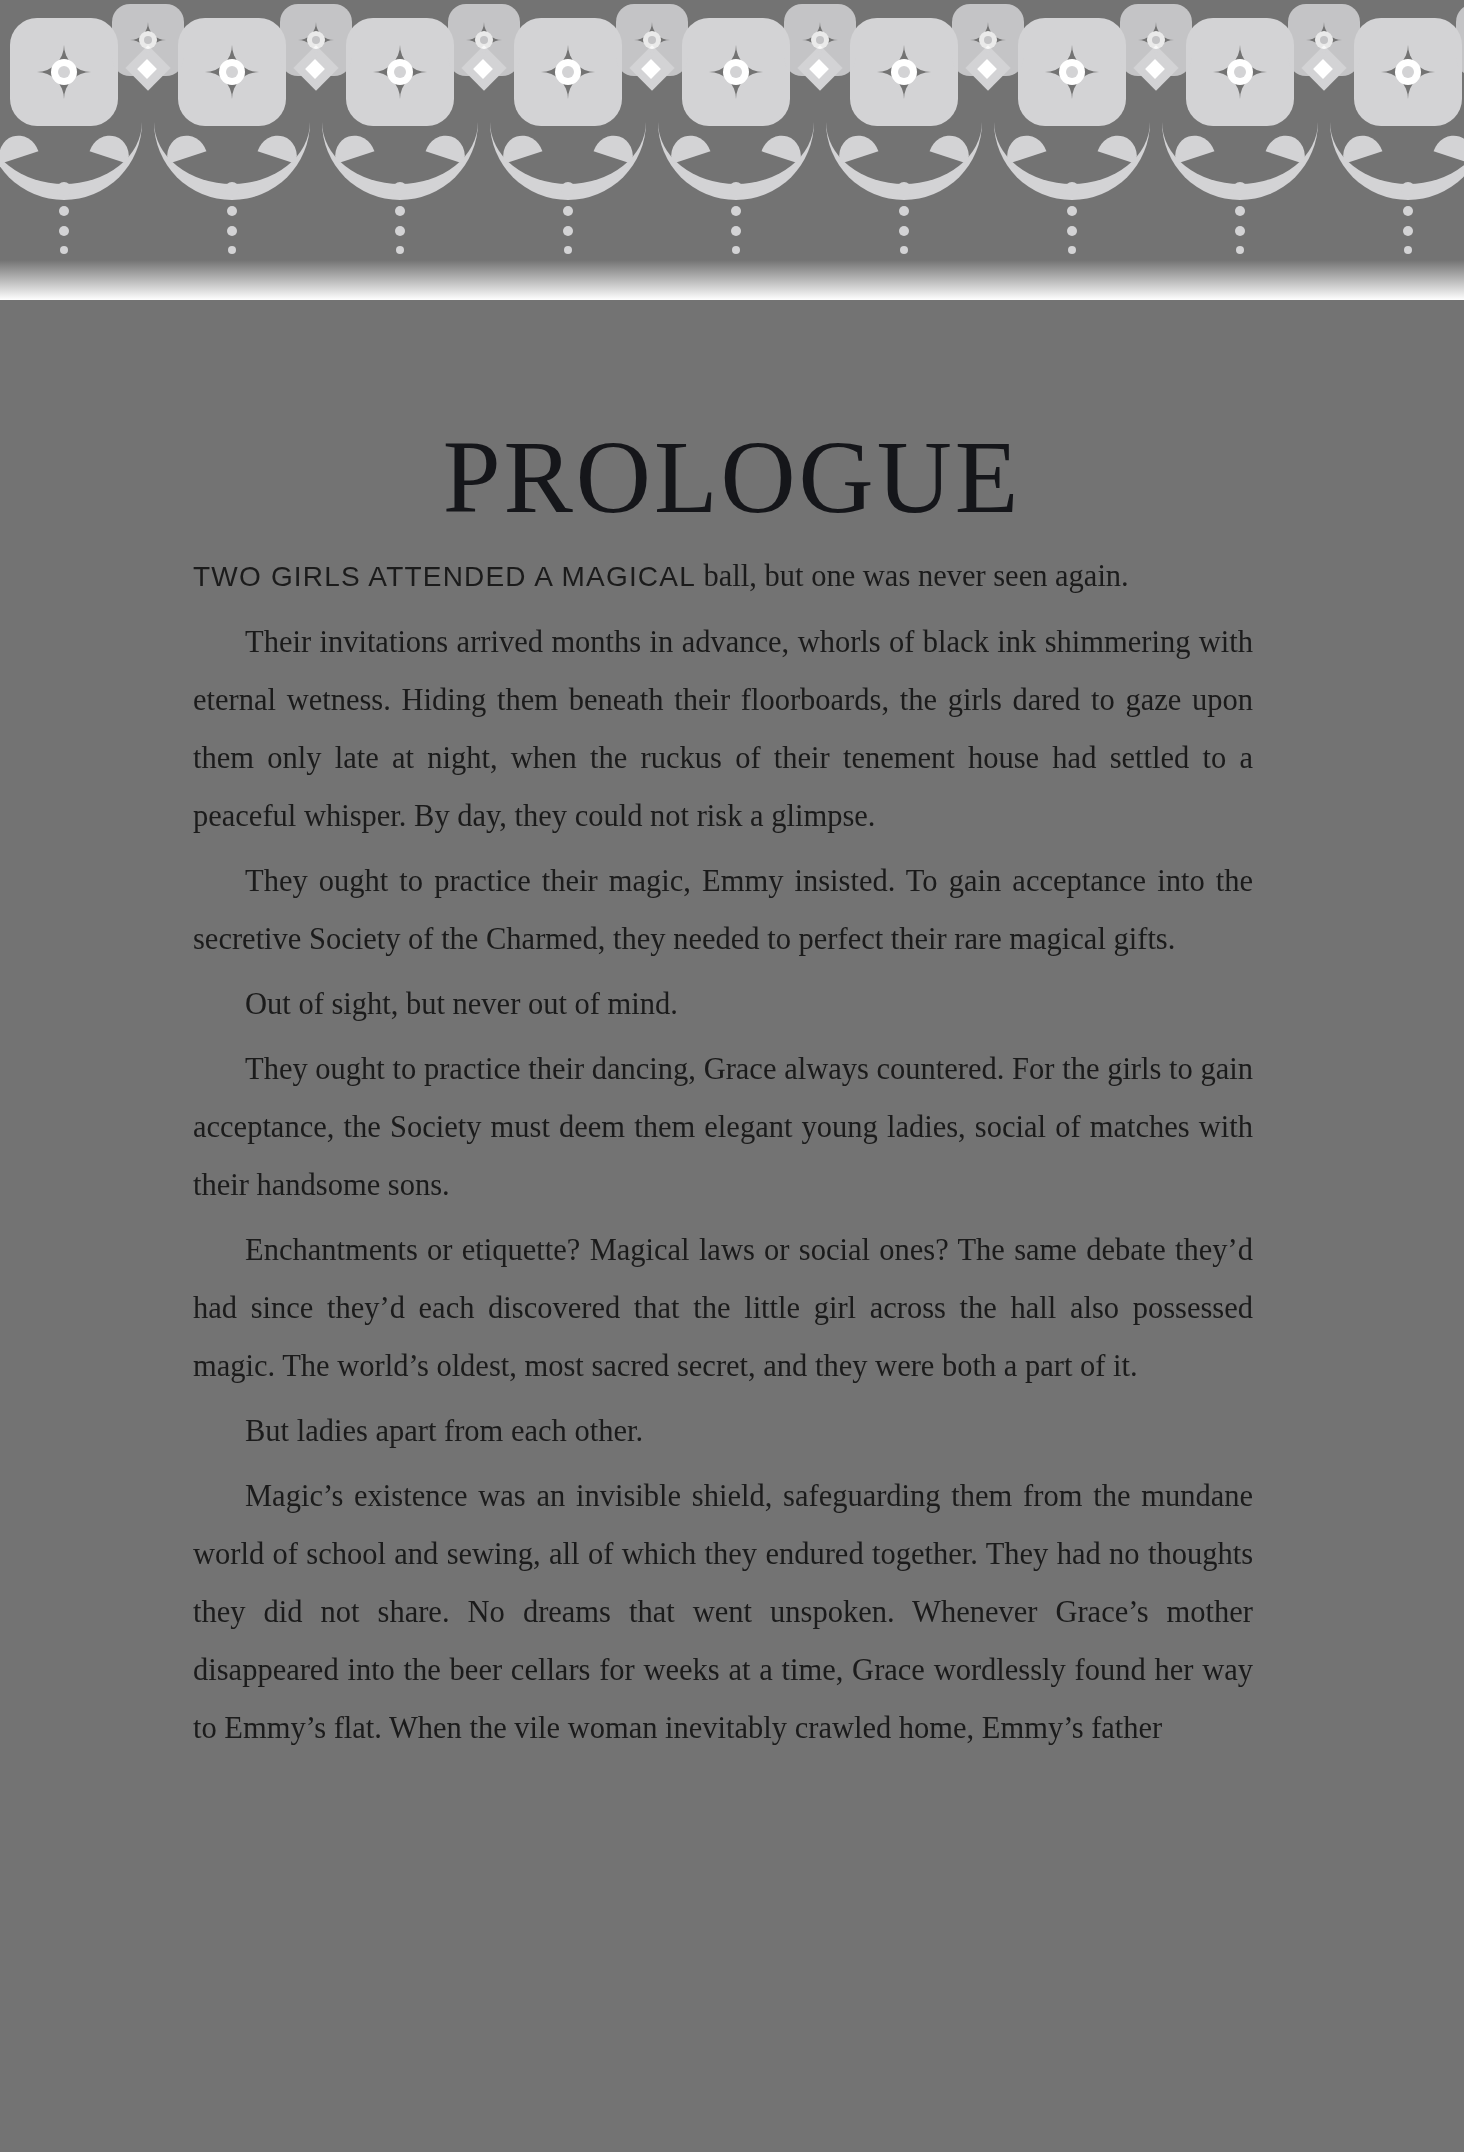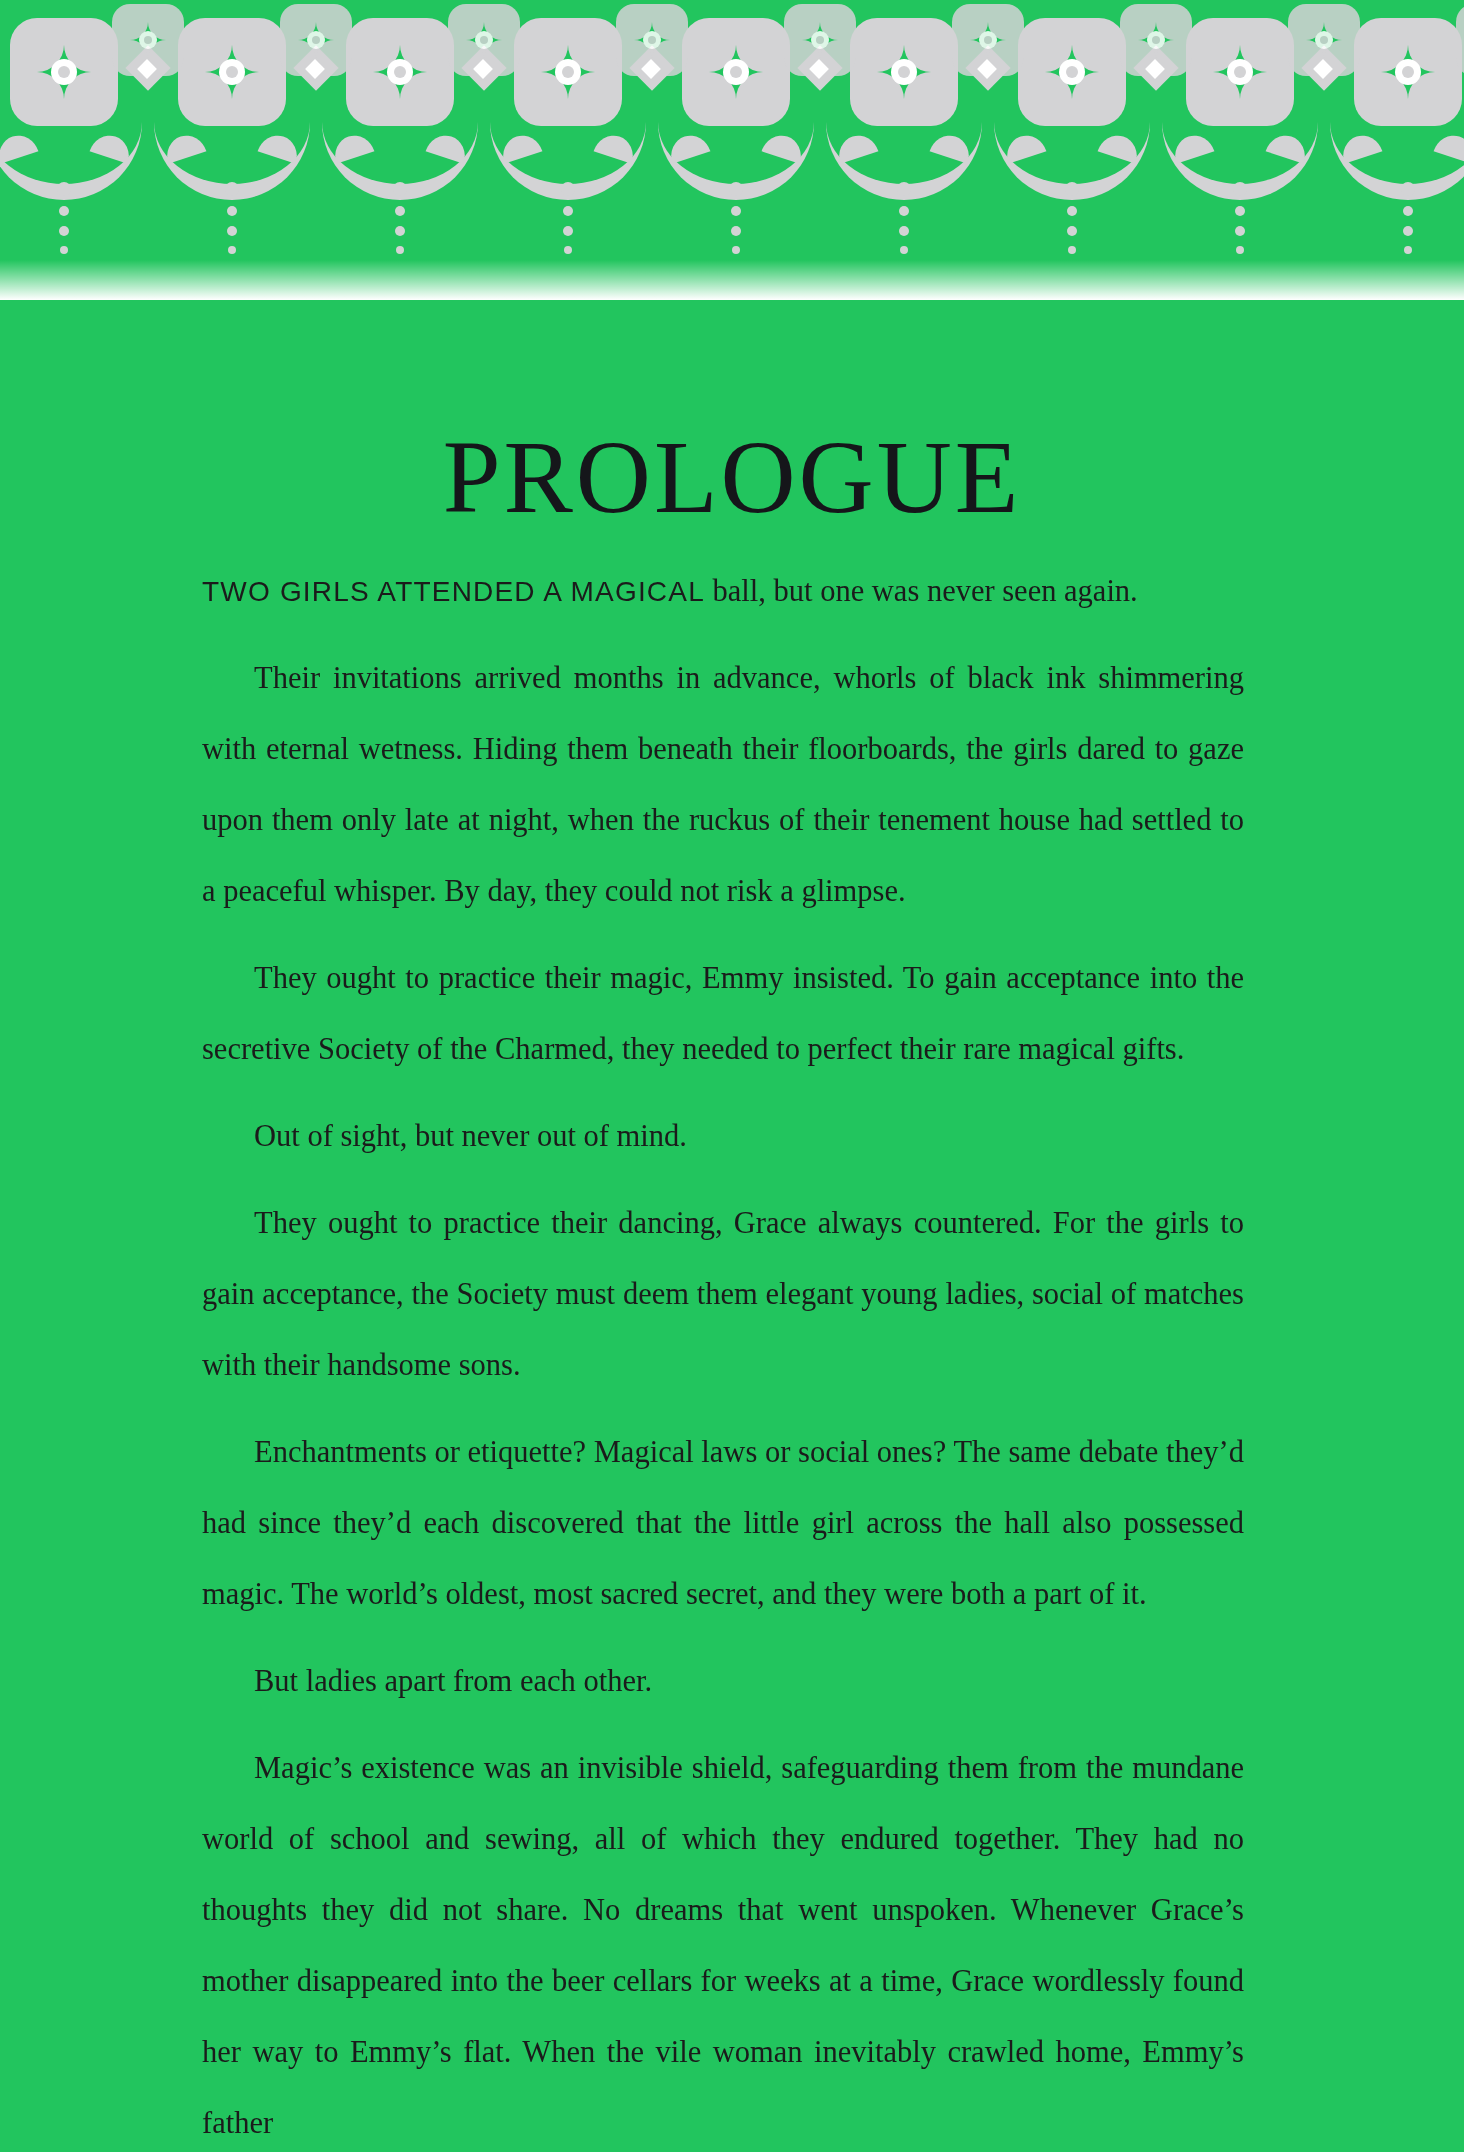--- a/index.html
+++ b/index.html
@@ -4,21 +4,21 @@
 <style>
   html, body {
     margin: 0;
     padding: 0;
     background: #ffffff;
   }
   .page {
     position: relative;
     width: 1464px;
     height: 2152px;
-    background: #22c55e;
+    background: #737373;
     overflow: hidden;
     font-family: "Liberation Serif", serif;
     color: #1c1c1c;
   }
 
   
   .ornament-band {
     position: absolute;
     top: 0;
     left: 0;
@@ -165,23 +165,23 @@
   }
 
   
   .body-col {
     position: absolute;
     left: 186px;
     top: 540px;
     width: 1074px;
   }
   .body-col p {
-    margin: 16px;
+    margin: 7px;
     font-size: 30.5px;
-    line-height: 71px;
+    line-height: 58px;
     text-align: justify;
     text-indent: 52px;
     color: #1b1b1b;
     hyphens: auto;
   }
   .body-col p.first {
     text-indent: 0;
   }
   .lead-in {
     font-family: "Liberation Sans", sans-serif;

